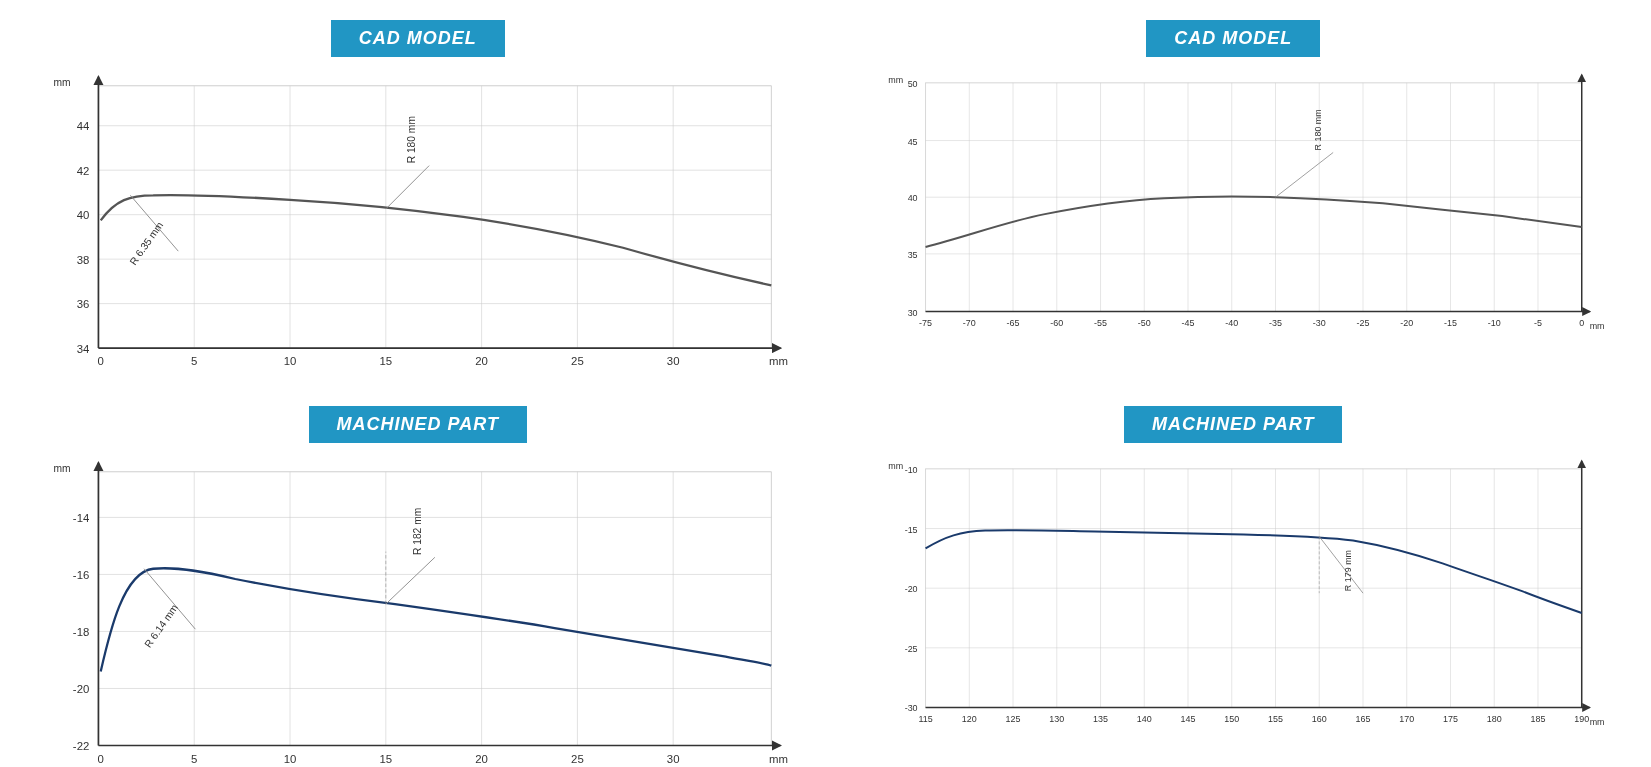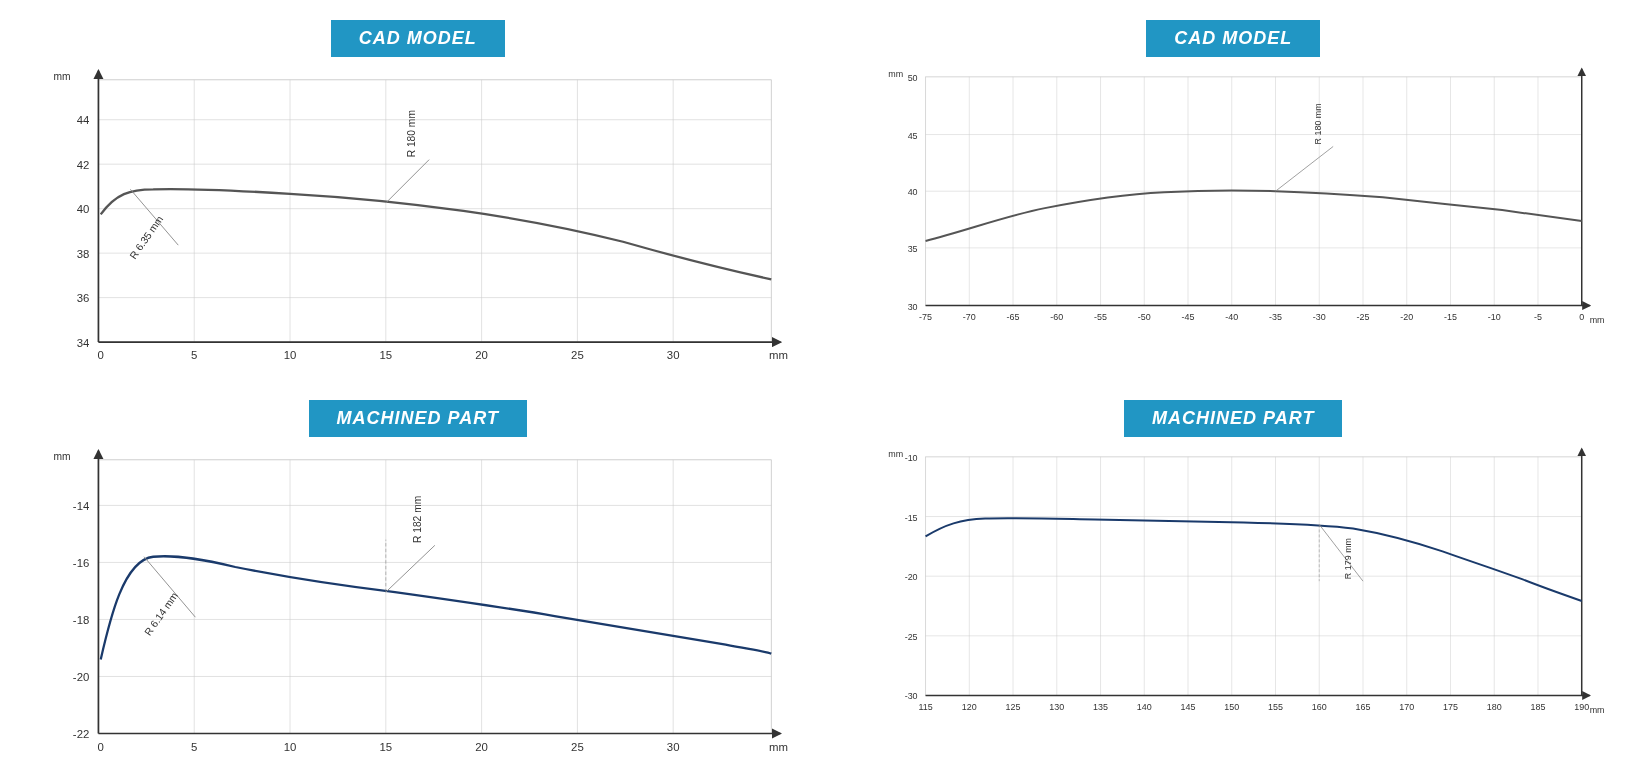--- a/index.html
+++ b/index.html
@@ -24,20 +24,21 @@
       flex-direction: column;
       align-items: center;
     }
     .figure-title {
       background: #2196c4;
       color: white;
       font-style: italic;
       font-weight: bold;
       font-size: 18px;
       padding: 8px 28px;
+      margin-bottom: 6px;
       letter-spacing: 1px;
     }
     .chart-area {
       width: 100%;
       position: relative;
     }
     .chart-area svg {
       width: 100%;
       height: auto;
     }

